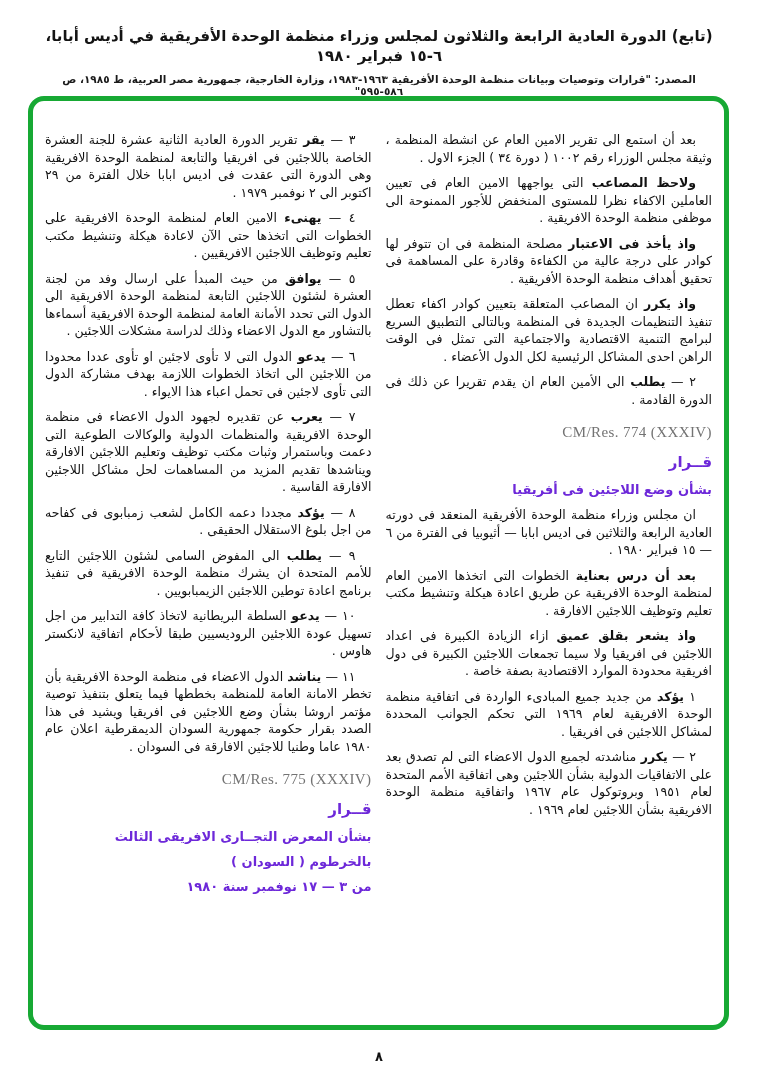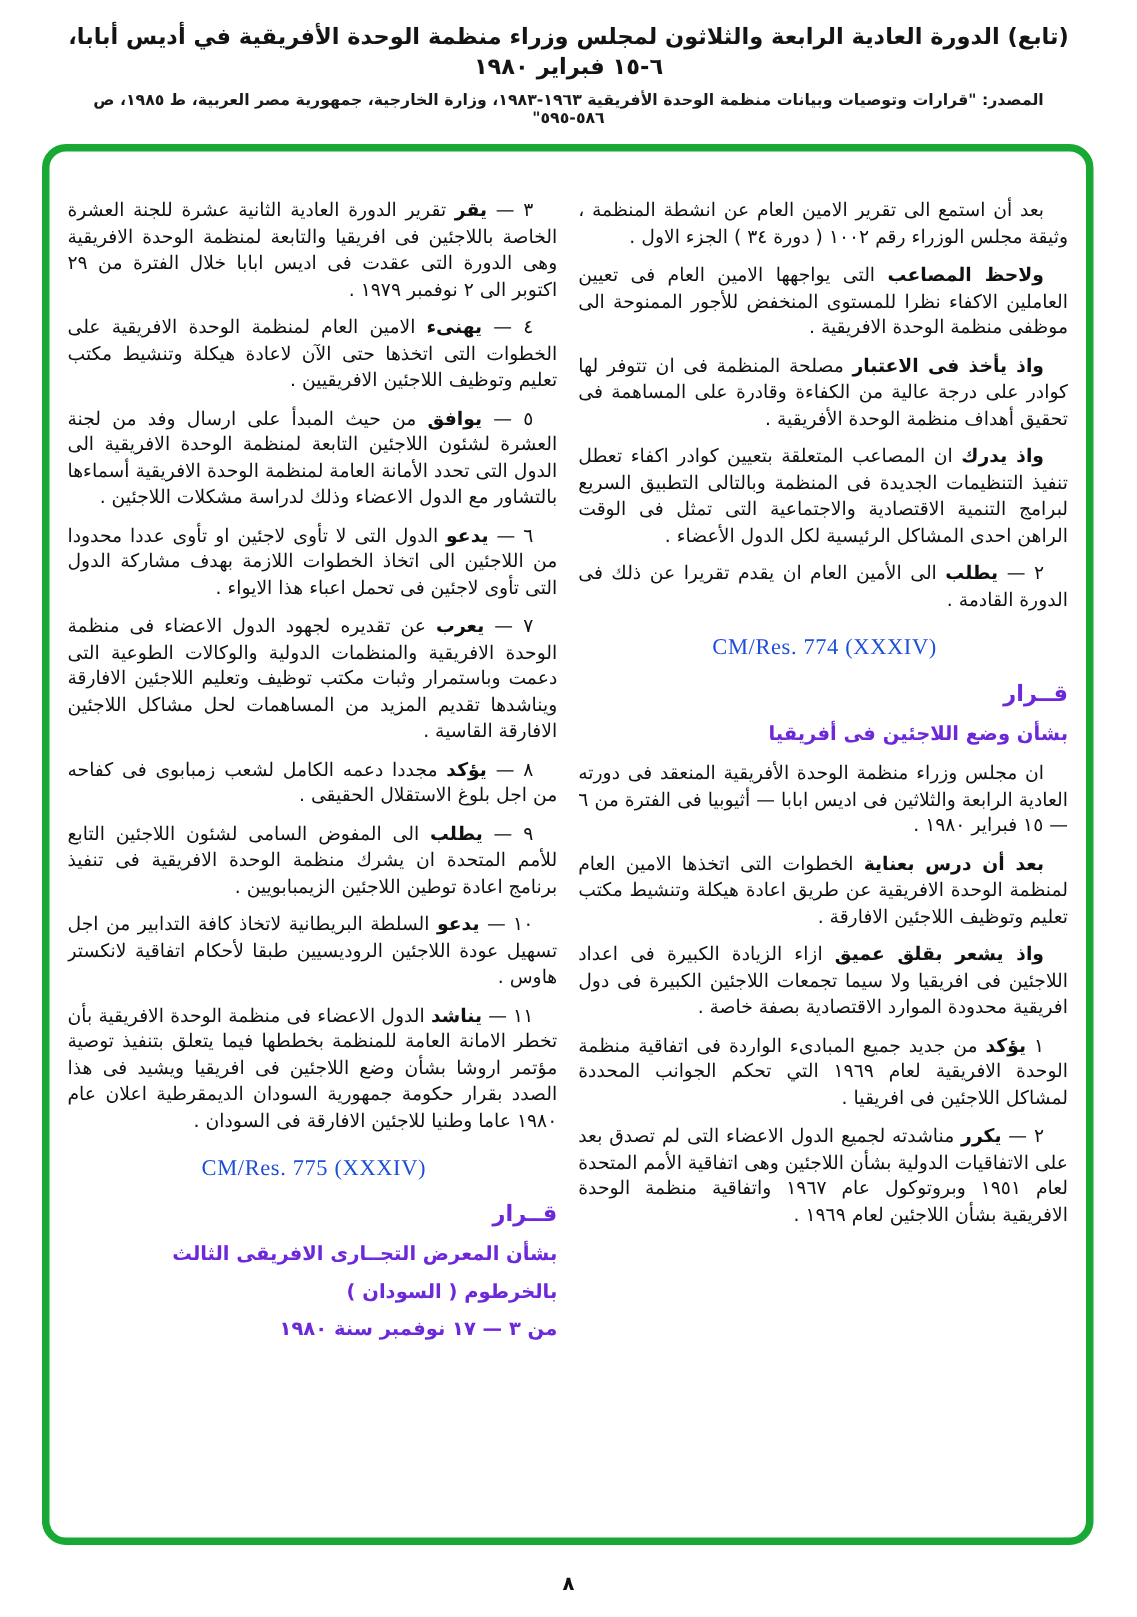--- a/index.html
+++ b/index.html
@@ -2,21 +2,21 @@
 <html lang="ar"><head>
 <meta charset="utf-8">
 <style>
   html,body{margin:0;padding:0;}
   body{
     width:758px;height:1078px;position:relative;overflow:hidden;
     background:#ffffff;color:#141414;
     font-family:"DejaVu Sans",sans-serif;
   }
   .header{
-    position:absolute;top:14px;left:0;width:758px;
+    position:absolute;top:26px;left:0;width:758px;
     direction:rtl;text-align:center;
   }
   .header .line1{
     font-size:15px;font-weight:bold;letter-spacing:0;line-height:20px;
     padding:0 28px;
   }
   .header .line2{
     font-size:10.5px;font-weight:bold;margin-top:7px;color:#1a1a1a;
     padding:0 40px;
   }
@@ -35,23 +35,23 @@
     flex:1 1 0;min-width:0;direction:rtl;overflow:hidden;margin-top:16px;
   }
   .para{
     margin:0 0 8px 0;
     font-size:12.5px;line-height:17.5px;
     text-align:justify;text-indent:16px;
     color:#111;
   }
   .para b{font-weight:bold;}
   .ref{
-    direction:ltr;text-align:center;
+    direction:ltr;text-align:right;
     font-family:"Liberation Serif","DejaVu Serif",serif;
-    font-size:15px;letter-spacing:0.4px;color:#1d4ed8;
+    font-size:15px;letter-spacing:0.4px;color:#737373;
     margin:16px 0 12px 2px;text-indent:0;
   }
   .heading{
     text-align:right;font-weight:bold;text-indent:0;
     font-size:13px;line-height:18px;margin:6px 0 7px 0;color:#6d28d9;
   }
   .heading.large{
     font-size:15px;margin:12px 0 10px 0;
   }
   .page-number{
@@ -66,21 +66,21 @@
   <div class="line1">(تابع) الدورة العادية الرابعة والثلاثون لمجلس وزراء منظمة الوحدة الأفريقية في أديس أبابا، ٦-١٥ فبراير ١٩٨٠</div>
   <div class="line2">المصدر: "قرارات وتوصيات وبيانات منظمة الوحدة الأفريقية ١٩٦٣-١٩٨٣، وزارة الخارجية، جمهورية مصر العربية، ط ١٩٨٥، ص ٥٨٦-٥٩٥"</div>
 </div>
 
 <div class="frame">
   <div class="columns">
     <div class="col">
         <p class="para"><span>بعد أن استمع الى تقرير الامين العام عن انشطة المنظمة ، وثيقة مجلس الوزراء رقم ١٠٠٢ ( دورة ٣٤ ) الجزء الاول .</span></p>
         <p class="para"><b>ولاحظ المصاعب</b><span> التى يواجهها الامين العام فى تعيين العاملين الاكفاء نظرا للمستوى المنخفض للأجور الممنوحة الى موظفى منظمة الوحدة الافريقية .</span></p>
         <p class="para"><b>واذ يأخذ فى الاعتبار</b><span> مصلحة المنظمة فى ان تتوفر لها كوادر على درجة عالية من الكفاءة وقادرة على المساهمة فى تحقيق أهداف منظمة الوحدة الأفريقية .</span></p>
-        <p class="para"><b>واذ يدرك</b><span> ان المصاعب المتعلقة بتعيين كوادر اكفاء تعطل تنفيذ التنظيمات الجديدة فى المنظمة وبالتالى التطبيق السريع لبرامج التنمية الاقتصادية والاجتماعية التى تمثل فى الوقت الراهن احدى المشاكل الرئيسية لكل الدول الأعضاء .</span></p>
+        <p class="para"><b>واذ يكرر</b><span> ان المصاعب المتعلقة بتعيين كوادر اكفاء تعطل تنفيذ التنظيمات الجديدة فى المنظمة وبالتالى التطبيق السريع لبرامج التنمية الاقتصادية والاجتماعية التى تمثل فى الوقت الراهن احدى المشاكل الرئيسية لكل الدول الأعضاء .</span></p>
         <p class="para"><span>٢ — </span><b>يطلب</b><span> الى الأمين العام ان يقدم تقريرا عن ذلك فى الدورة القادمة .</span></p>
         <p class="ref" dir="ltr">CM/Res. 774 (XXXIV)</p>
         <p class="heading large">قــرار</p>
         <p class="heading">بشأن وضع اللاجئين فى أفريقيا</p>
         <p class="para"><span>ان مجلس وزراء منظمة الوحدة الأفريقية المنعقد فى دورته العادية الرابعة والثلاثين فى اديس ابابا — أثيوبيا فى الفترة من ٦ — ١٥ فبراير ١٩٨٠ .</span></p>
         <p class="para"><b>بعد أن درس بعناية</b><span> الخطوات التى اتخذها الامين العام لمنظمة الوحدة الافريقية عن طريق اعادة هيكلة وتنشيط مكتب تعليم وتوظيف اللاجئين الافارقة .</span></p>
         <p class="para"><b>واذ يشعر بقلق عميق</b><span> ازاء الزيادة الكبيرة فى اعداد اللاجئين فى افريقيا ولا سيما تجمعات اللاجئين الكبيرة فى دول افريقية محدودة الموارد الاقتصادية بصفة خاصة .</span></p>
         <p class="para"><span>١ </span><b>يؤكد</b><span> من جديد جميع المبادىء الواردة فى اتفاقية منظمة الوحدة الافريقية لعام ١٩٦٩ التي تحكم الجوانب المحددة لمشاكل اللاجئين فى افريقيا .</span></p>
         <p class="para"><span>٢ — </span><b>يكرر</b><span> مناشدته لجميع الدول الاعضاء التى لم تصدق بعد على الاتفاقيات الدولية بشأن اللاجئين وهى اتفاقية الأمم المتحدة لعام ١٩٥١ وبروتوكول عام ١٩٦٧ واتفاقية منظمة الوحدة الافريقية بشأن اللاجئين لعام ١٩٦٩ .</span></p>
       </div>

